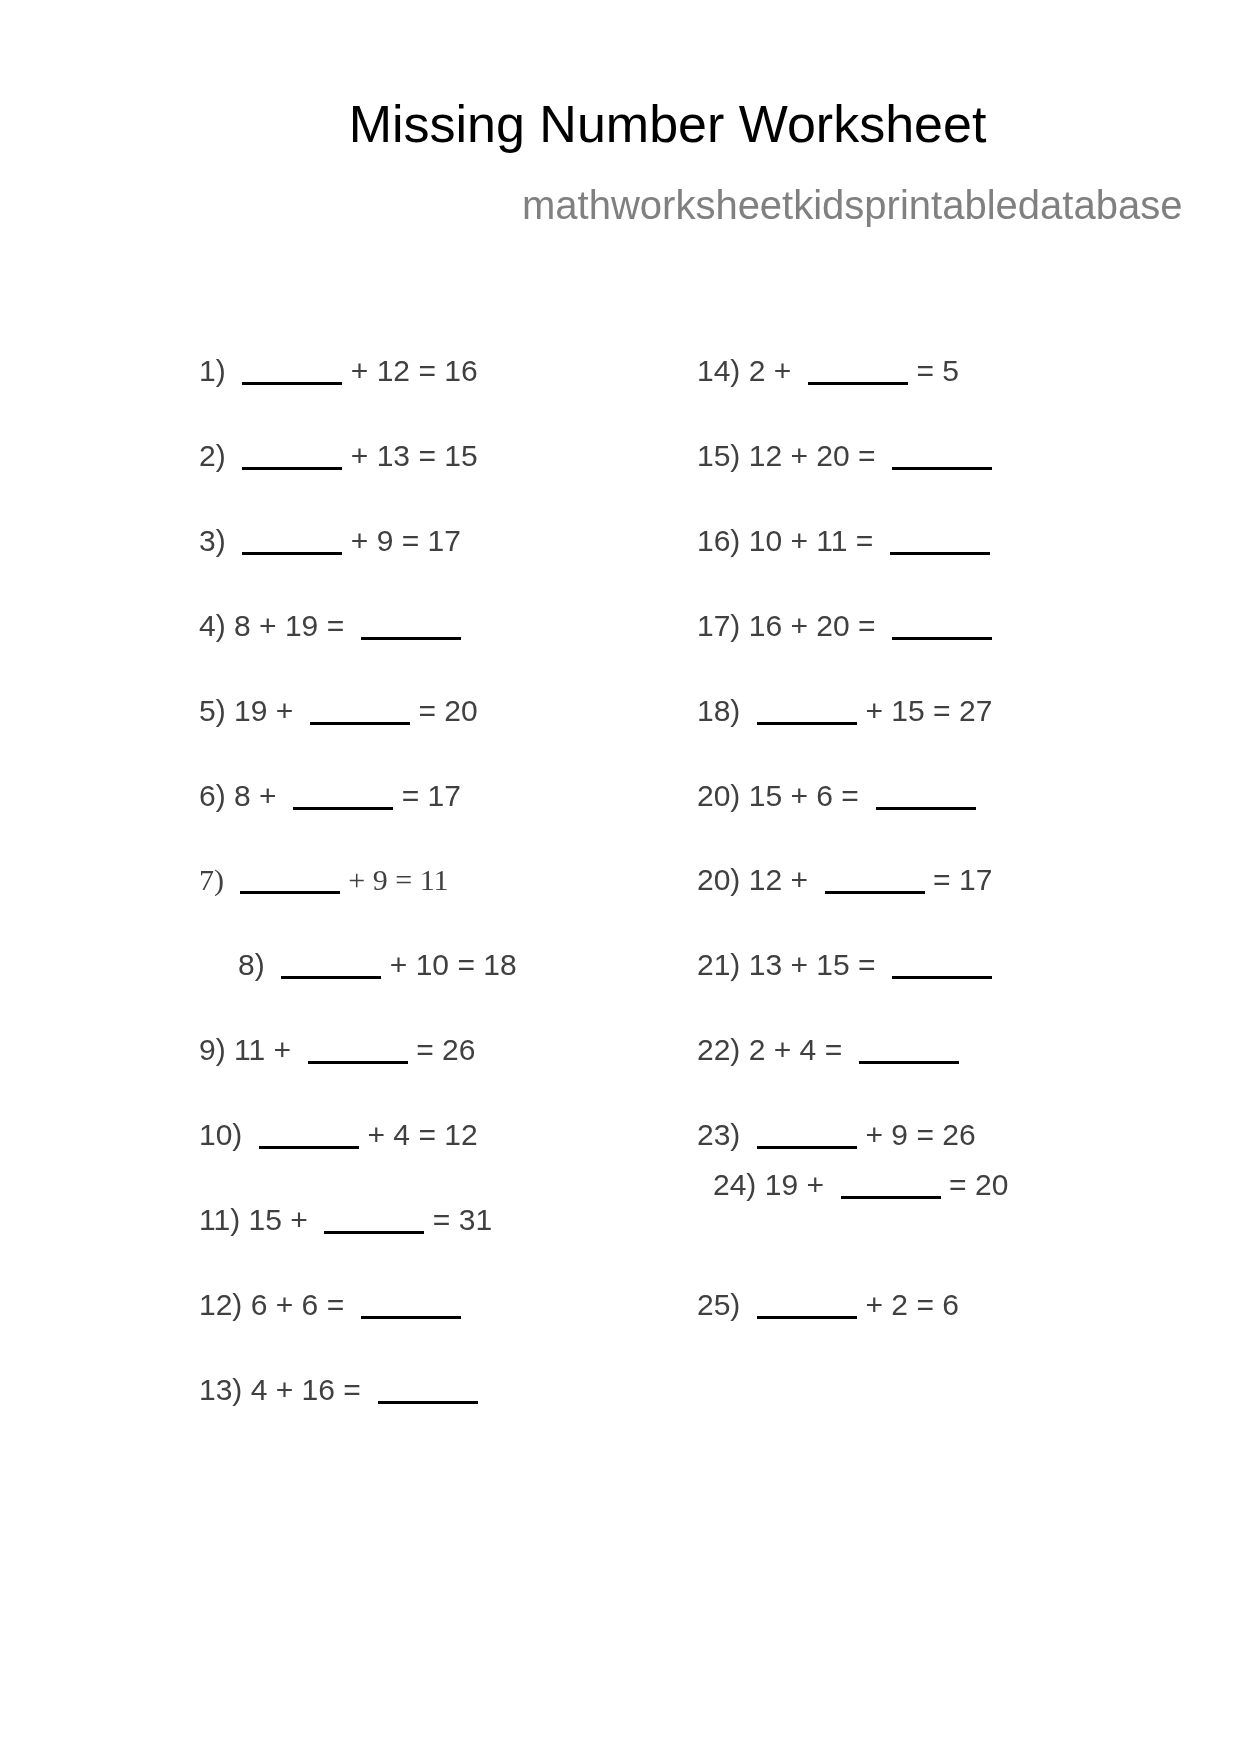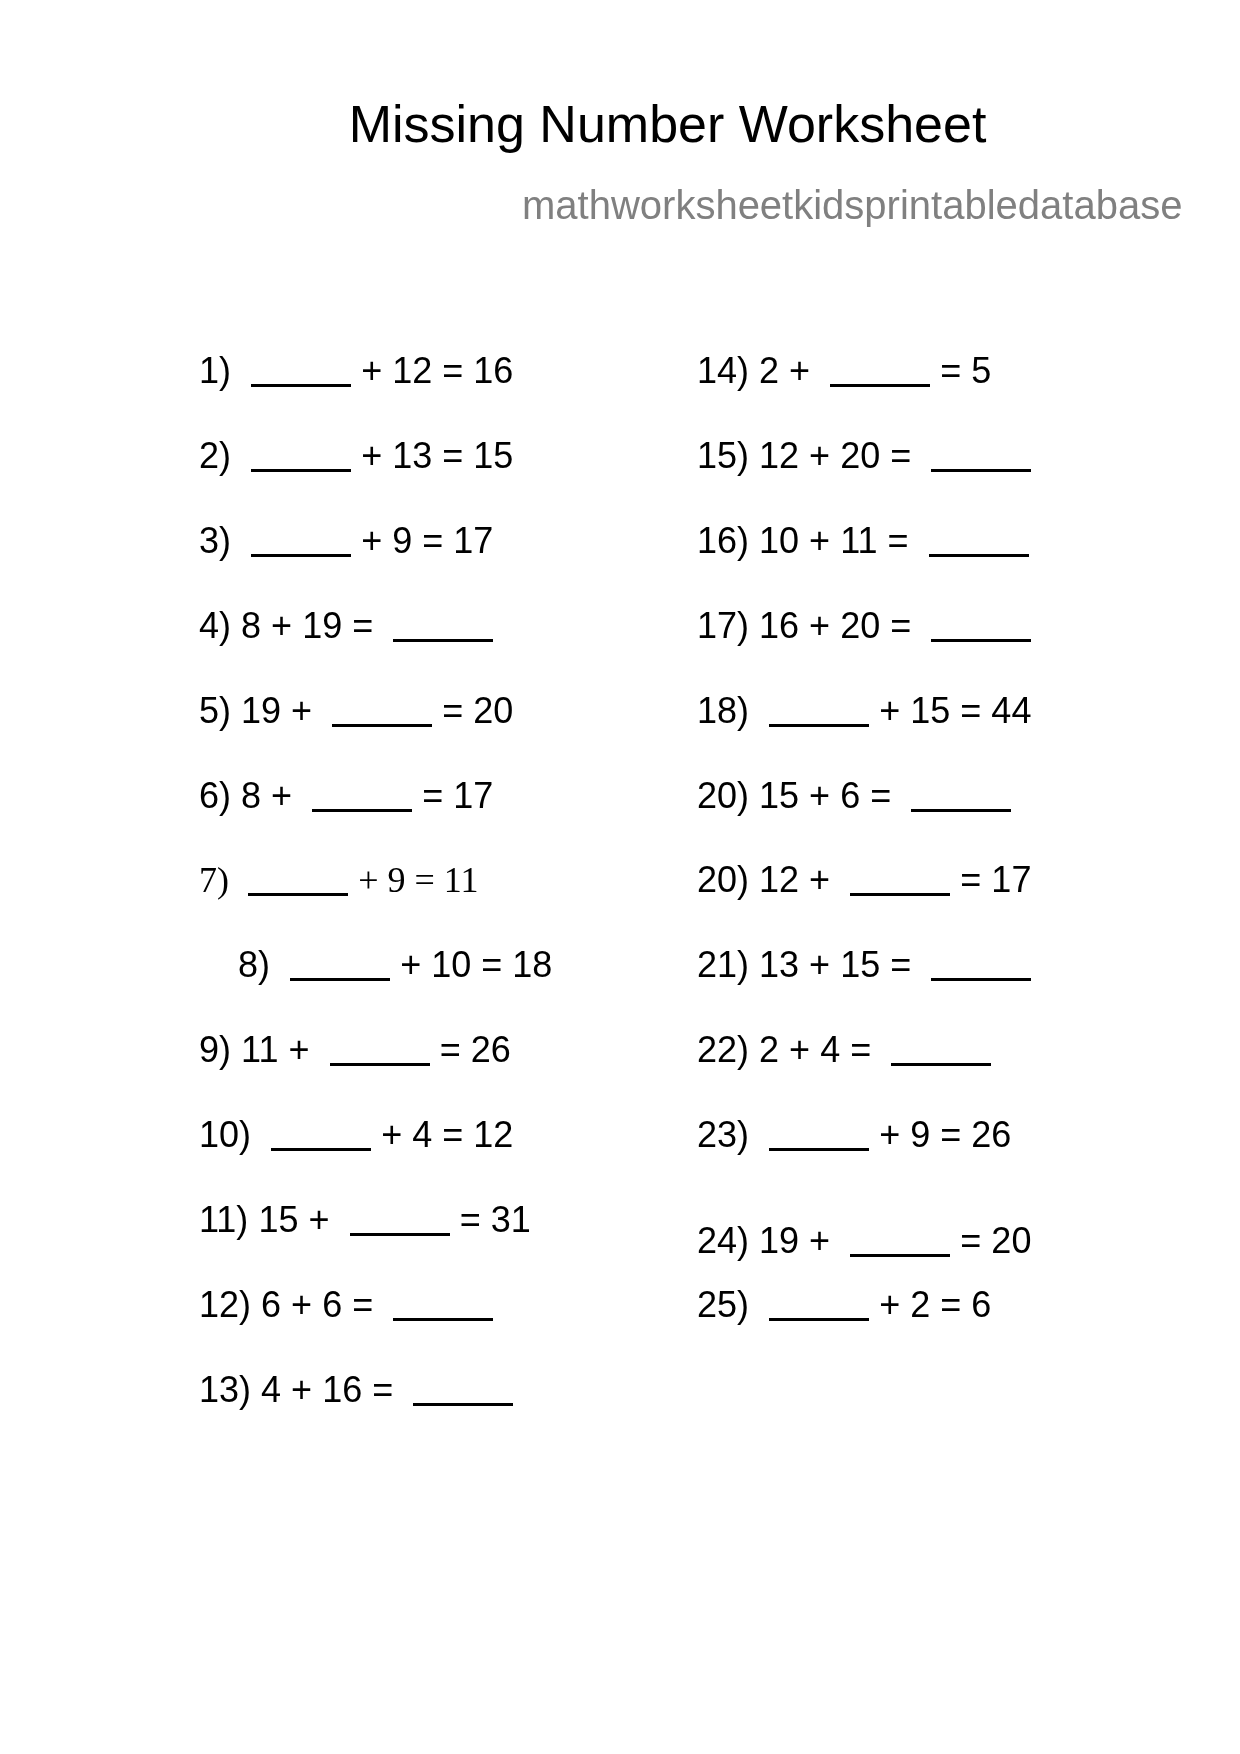--- a/index.html
+++ b/index.html
@@ -14,21 +14,21 @@
     }
     .subtitle {
       position: absolute; left: 498px; top: 182px;
       font-size: 40px; line-height: 46px; color: #808080; white-space: nowrap; margin-left: 24px;
     }
     .col { position: absolute; top: 346px; }
     .col-left { left: 199px; }
     .col-right { left: 697px; }
     .problem {
       position: absolute; left: 0; white-space: nowrap;
-      font-size: 36px; line-height: 50px; color: #000000;
+      font-size: 30px; line-height: 50px; color: #404040;
     }
     .blank {
       display: inline-block; width: 100px; height: 3px; background: #000;
       vertical-align: baseline; margin: 0 0.28em 0 0.28em; position: relative; top: 4px;
     }
   </style>
 </head>
 <body>
 
 <div class="title">Missing Number Worksheet</div>
@@ -47,21 +47,21 @@
     <div class="problem" style="top: 764.1px;"><span>10)</span> <span class="blank"></span><span>+</span> <span>4</span> <span>=</span> <span>12</span></div>
     <div class="problem" style="top: 849px;"><span>11)</span> <span>15</span> <span>+</span> <span class="blank"></span><span>=</span> <span>31</span></div>
     <div class="problem" style="top: 933.9px;"><span>12)</span> <span>6</span> <span>+</span> <span>6</span> <span>=</span> <span class="blank"></span></div>
     <div class="problem" style="top: 1018.8px;"><span>13)</span> <span>4</span> <span>+</span> <span>16</span> <span>=</span> <span class="blank"></span></div>
   </div>
 <div class="col col-right">
     <div class="problem" style="top: 0px;"><span>14)</span> <span>2</span> <span>+</span> <span class="blank"></span><span>=</span> <span>5</span></div>
     <div class="problem" style="top: 84.9px;"><span>15)</span> <span>12</span> <span>+</span> <span>20</span> <span>=</span> <span class="blank"></span></div>
     <div class="problem" style="top: 169.8px;"><span>16)</span> <span>10</span> <span>+</span> <span>11</span> <span>=</span> <span class="blank"></span></div>
     <div class="problem" style="top: 254.7px;"><span>17)</span> <span>16</span> <span>+</span> <span>20</span> <span>=</span> <span class="blank"></span></div>
-    <div class="problem" style="top: 339.6px;"><span>18)</span> <span class="blank"></span><span>+</span> <span>15</span> <span>=</span> <span>44</span></div>
+    <div class="problem" style="top: 339.6px;"><span>18)</span> <span class="blank"></span><span>+</span> <span>15</span> <span>=</span> <span>27</span></div>
     <div class="problem" style="top: 424.5px;"><span>20)</span> <span>15</span> <span>+</span> <span>6</span> <span>=</span> <span class="blank"></span></div>
     <div class="problem" style="top: 509.4px;"><span>20)</span> <span>12</span> <span>+</span> <span class="blank"></span><span>=</span> <span>17</span></div>
     <div class="problem" style="top: 594.3px;"><span>21)</span> <span>13</span> <span>+</span> <span>15</span> <span>=</span> <span class="blank"></span></div>
     <div class="problem" style="top: 679.2px;"><span>22)</span> <span>2</span> <span>+</span> <span>4</span> <span>=</span> <span class="blank"></span></div>
     <div class="problem" style="top: 764.1px;"><span>23)</span> <span class="blank"></span><span>+</span> <span>9</span> <span>=</span> <span>26</span></div>
-    <div class="problem" style="top: 870px;"><span>24)</span> <span>19</span> <span>+</span> <span class="blank"></span><span>=</span> <span>20</span></div>
+    <div class="problem" style="top: 814px; margin-left: 16px;"><span>24)</span> <span>19</span> <span>+</span> <span class="blank"></span><span>=</span> <span>20</span></div>
     <div class="problem" style="top: 933.9px;"><span>25)</span> <span class="blank"></span><span>+</span> <span>2</span> <span>=</span> <span>6</span></div>
   </div>
 
 </body></html>

